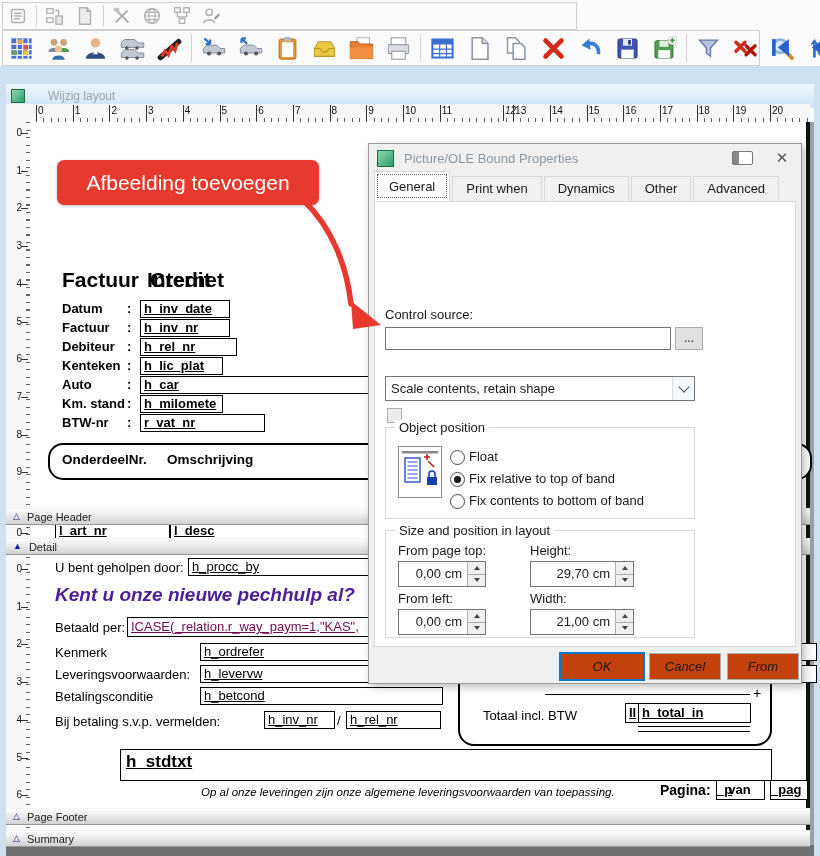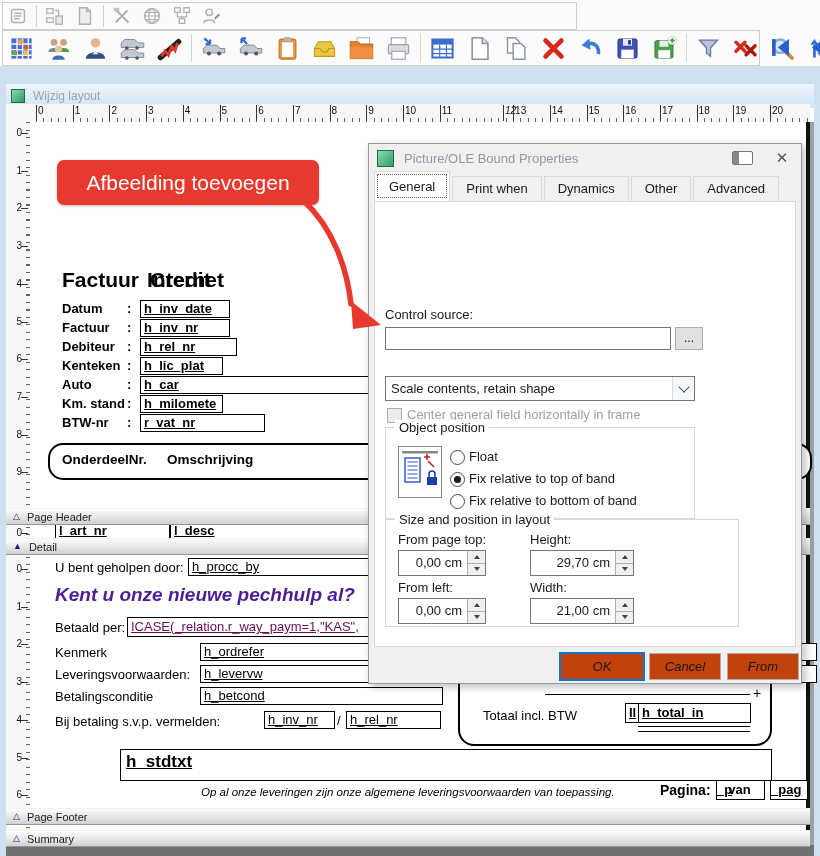--- a/index.html
+++ b/index.html
@@ -13,21 +13,21 @@
   .tbtn{width:30px;height:26px;display:inline-flex;align-items:center;justify-content:center;flex:0 0 auto;}
   .tbtn svg{width:22px;height:22px;}
   .row2 .tbtn{width:37px;height:34px;}
   .row2 .tbtn svg{width:27px;height:27px;}
   .tbsep{width:1px;height:22px;background:#d4d4d4;margin:0 3px;flex:0 0 auto;}
   .row2 .tbsep{height:28px;}
 
   
   #dwin{position:absolute;left:6px;top:84px;width:808px;height:772px;background:#fff;}
   #dtitle{position:absolute;left:0;top:0;width:100%;height:24px;
-          background:linear-gradient(180deg,#ecf5fc,#cfe4f5);display:flex;align-items:center;}
+          background:linear-gradient(180deg,#ecf5fc,#cfe4f5);display:flex;align-items:center;gap:15px;}
   #dtitle .wicon{width:12px;height:12px;margin-left:5px;border:1px solid #1e6e44;
           background:linear-gradient(135deg,#8fd8ae,#2e9e68);}
   #dtitle span{margin-left:8px;font-size:12px;color:#9aa5ae;}
 
   
   #hruler{position:absolute;left:0;top:20px;width:804px;height:18px;background:#f7f7f7;
           border-bottom:1px solid #444;
           background-image:repeating-linear-gradient(90deg,#666 0 1px,transparent 1px 7.34px);
           background-size:100% 4px;background-repeat:no-repeat;background-position:30px 14px;}
   .rnum{position:absolute;top:1px;font-size:10px;color:#111;}
@@ -650,43 +650,42 @@
   <div id="browse" style="left:306px;top:183px;width:26px;height:21px;">...</div>
 
   <div id="combo" style="left:16px;top:232px;width:308px;height:23px;gap:40px;">
     <span class="cval">Scale contents, retain shape</span>
     <span class="cbtn">
         <span class="chev"></span>
       </span>
   </div>
 
   <div id="centerchk" style="left:18px;top:264px;"></div>
-  <span class="dlabel disabledtext" style="left:38px;top:263px;">Center general field horizontally in frame</span>
 
   <div class="grp" style="left:16px;top:283px;width:308px;height:90px;">
     <span class="gtitle">Object position</span>
     <div id="oposicon" style="left:12px;top:18px;width:42px;height:50px;">
       <svg viewBox="0 0 42 50" width="42" height="50">
         <rect x="3" y="4" width="36" height="2.5" fill="#888"></rect>
         <rect x="6" y="11" width="15" height="24" fill="#fff" stroke="#2a4fd0" stroke-width="1.4"></rect>
         <path d="M8.5 15h10M8.5 19h10M8.5 23h10M8.5 27h10M8.5 31h10" stroke="#2a4fd0" stroke-width="1"></path>
         <path d="M25 10h6M28 7v6M29 14l6 6" stroke="#c02020" stroke-width="1.6"></path>
         <rect x="28" y="30" width="10" height="8" fill="#1a3fae"></rect>
         <path d="M30 30v-3a3 3 0 016 0v3" fill="none" stroke="#1a3fae" stroke-width="1.6"></path>
       </svg>
     </div>
     <div class="radio" style="left:64px;top:22px;"></div>
     <span class="rtext" style="left:83px;top:21px;">Float</span>
     <div class="radio sel" style="left:64px;top:44px;"></div>
     <span class="rtext" style="left:83px;top:43px;">Fix relative to top of band</span>
     <div class="radio" style="left:64px;top:66px;"></div>
-    <span class="rtext" style="left:83px;top:65px;">Fix relative to bottom of band</span>
-  </div>
-
-  <div class="grp" style="left:16px;top:375px;width:308px;height:106px;padding-left:44px;">
+    <span class="rtext" style="left:83px;top:65px;">Fix contents to bottom of band</span>
+  </div>
+
+  <div class="grp" style="left:16px;top:386px;width:308px;height:106px;">
     <span class="gtitle">Size and position in layout</span>
     <span class="dlabel" style="left:12px;top:12px;">From page top:</span>
     <div class="spin" style="left:12px;top:30px;width:86px;">
       <span class="sval">0,00 cm</span>
       <span class="sbtns">
           <div>
             <span class="aru"></span>
           </div>
           <div>
             <span class="ard"></span>

